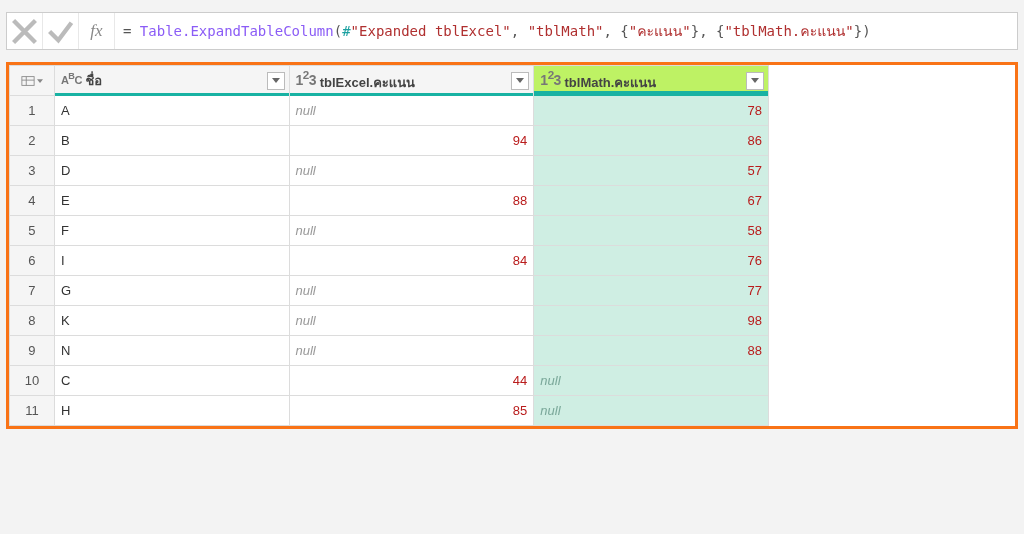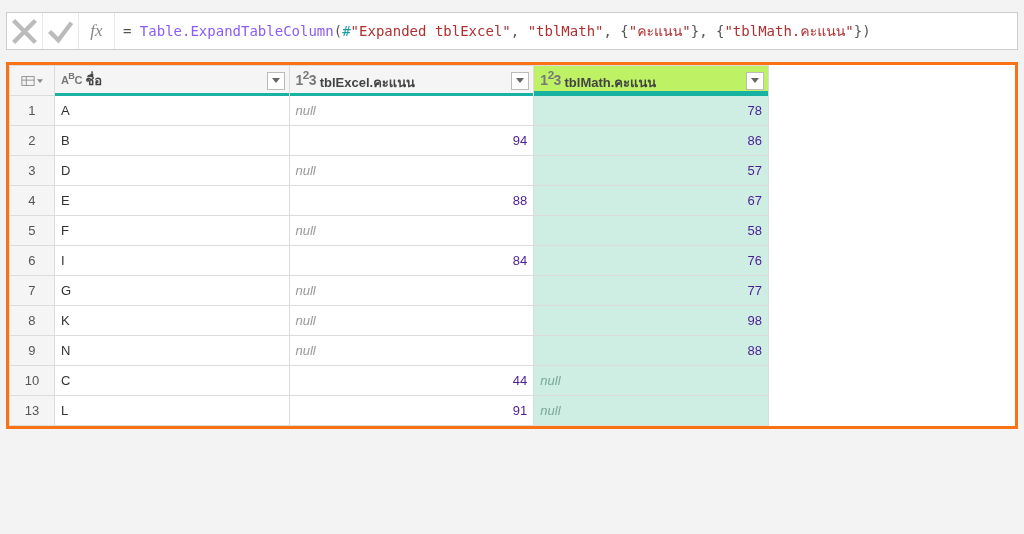--- a/index.html
+++ b/index.html
@@ -97,21 +97,21 @@
       justify-content: center;
     }
     .filter-btn svg { width: 8px; height: 5px; }
     td.rownum {
       text-align: center;
       background: #f5f5f5;
       color: #555;
       width: 44px;
     }
     td.cell-text { text-align: left; color: #333; }
-    td.cell-num { text-align: right; color: #4c1d95; }
+    td.cell-num { text-align: right; color: #b91c1c; }
     td.cell-null { font-style: italic; color: #999; }
     td.col-sel { background: #cfeee3; }
     td.col-sel.cell-null { color: #7aa89a; }
     .corner-icon {
       display:flex; align-items:center; justify-content:center; gap:2px;
     }
     .corner-icon svg { width:14px; height:14px; }
   </style>
 </head>
 <body>
@@ -236,20 +236,20 @@
           <td class="cell-null">null</td>
           <td class="cell-num col-sel">88</td>
         </tr>
         <tr>
           <td class="rownum">10</td>
           <td class="cell-text">C</td>
           <td class="cell-num">44</td>
           <td class="cell-null col-sel">null</td>
         </tr>
         <tr>
-          <td class="rownum">13</td>
-          <td class="cell-text">L</td>
-          <td class="cell-num">91</td>
+          <td class="rownum">11</td>
+          <td class="cell-text">H</td>
+          <td class="cell-num">85</td>
           <td class="cell-null col-sel">null</td>
         </tr>
       </tbody>
   </table>
 </div>
 
 </body></html>

